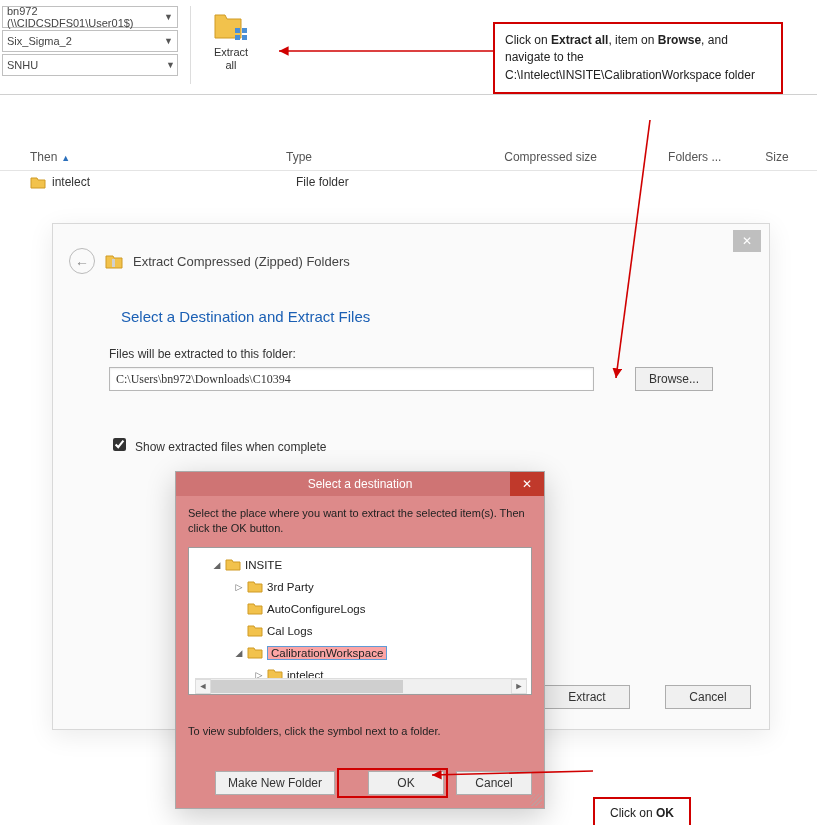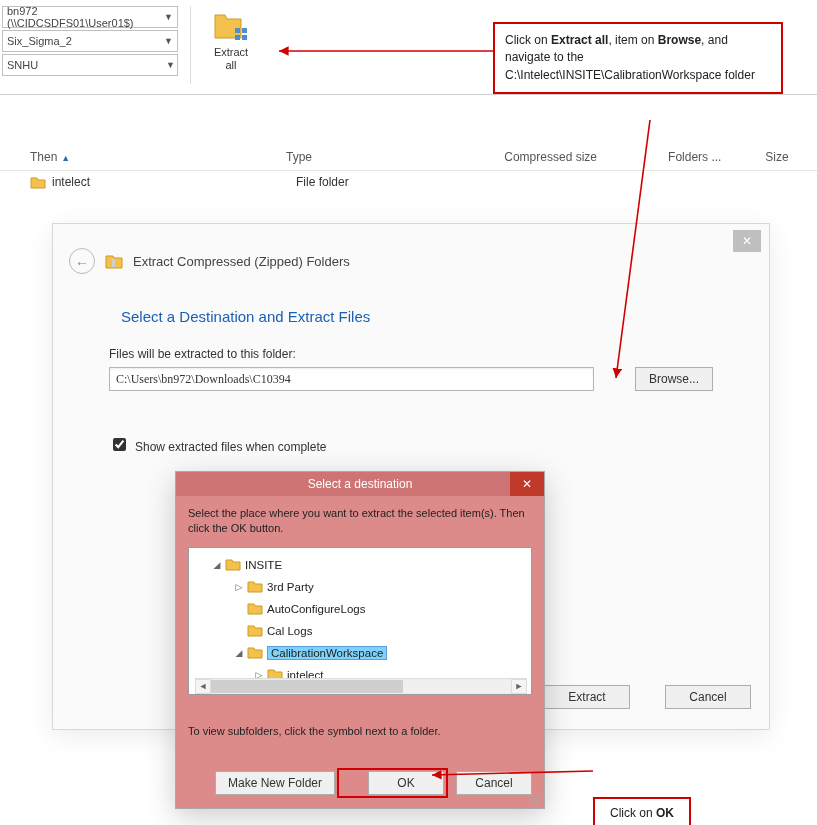--- a/index.html
+++ b/index.html
@@ -245,21 +245,21 @@
     display: flex;
     align-items: center;
     height: 22px;
     font-size: 11.5px;
     color: #222;
   }
   .tree-row .expander { width: 12px; color:#666; font-size:9px; text-align:center; }
   .tree-row .fld { margin: 0 4px 0 2px; }
   .tree-row.selected .lbl {
     border: 1px solid #5f9bd6;
-    background: #7dd3fc;
+    background: #fca5a5;
     padding: 0 3px;
   }
   .tree-scroll {
     height: 16px;
     border-top:1px solid #ddd;
     display:flex;
     align-items:center;
   }
   .tree-scroll .sc-left,.tree-scroll .sc-right{
     width:16px;height:100%;display:flex;align-items:center;justify-content:center;color:#666;font-size:9px;border:1px solid #ddd;background:#f4f4f4;

